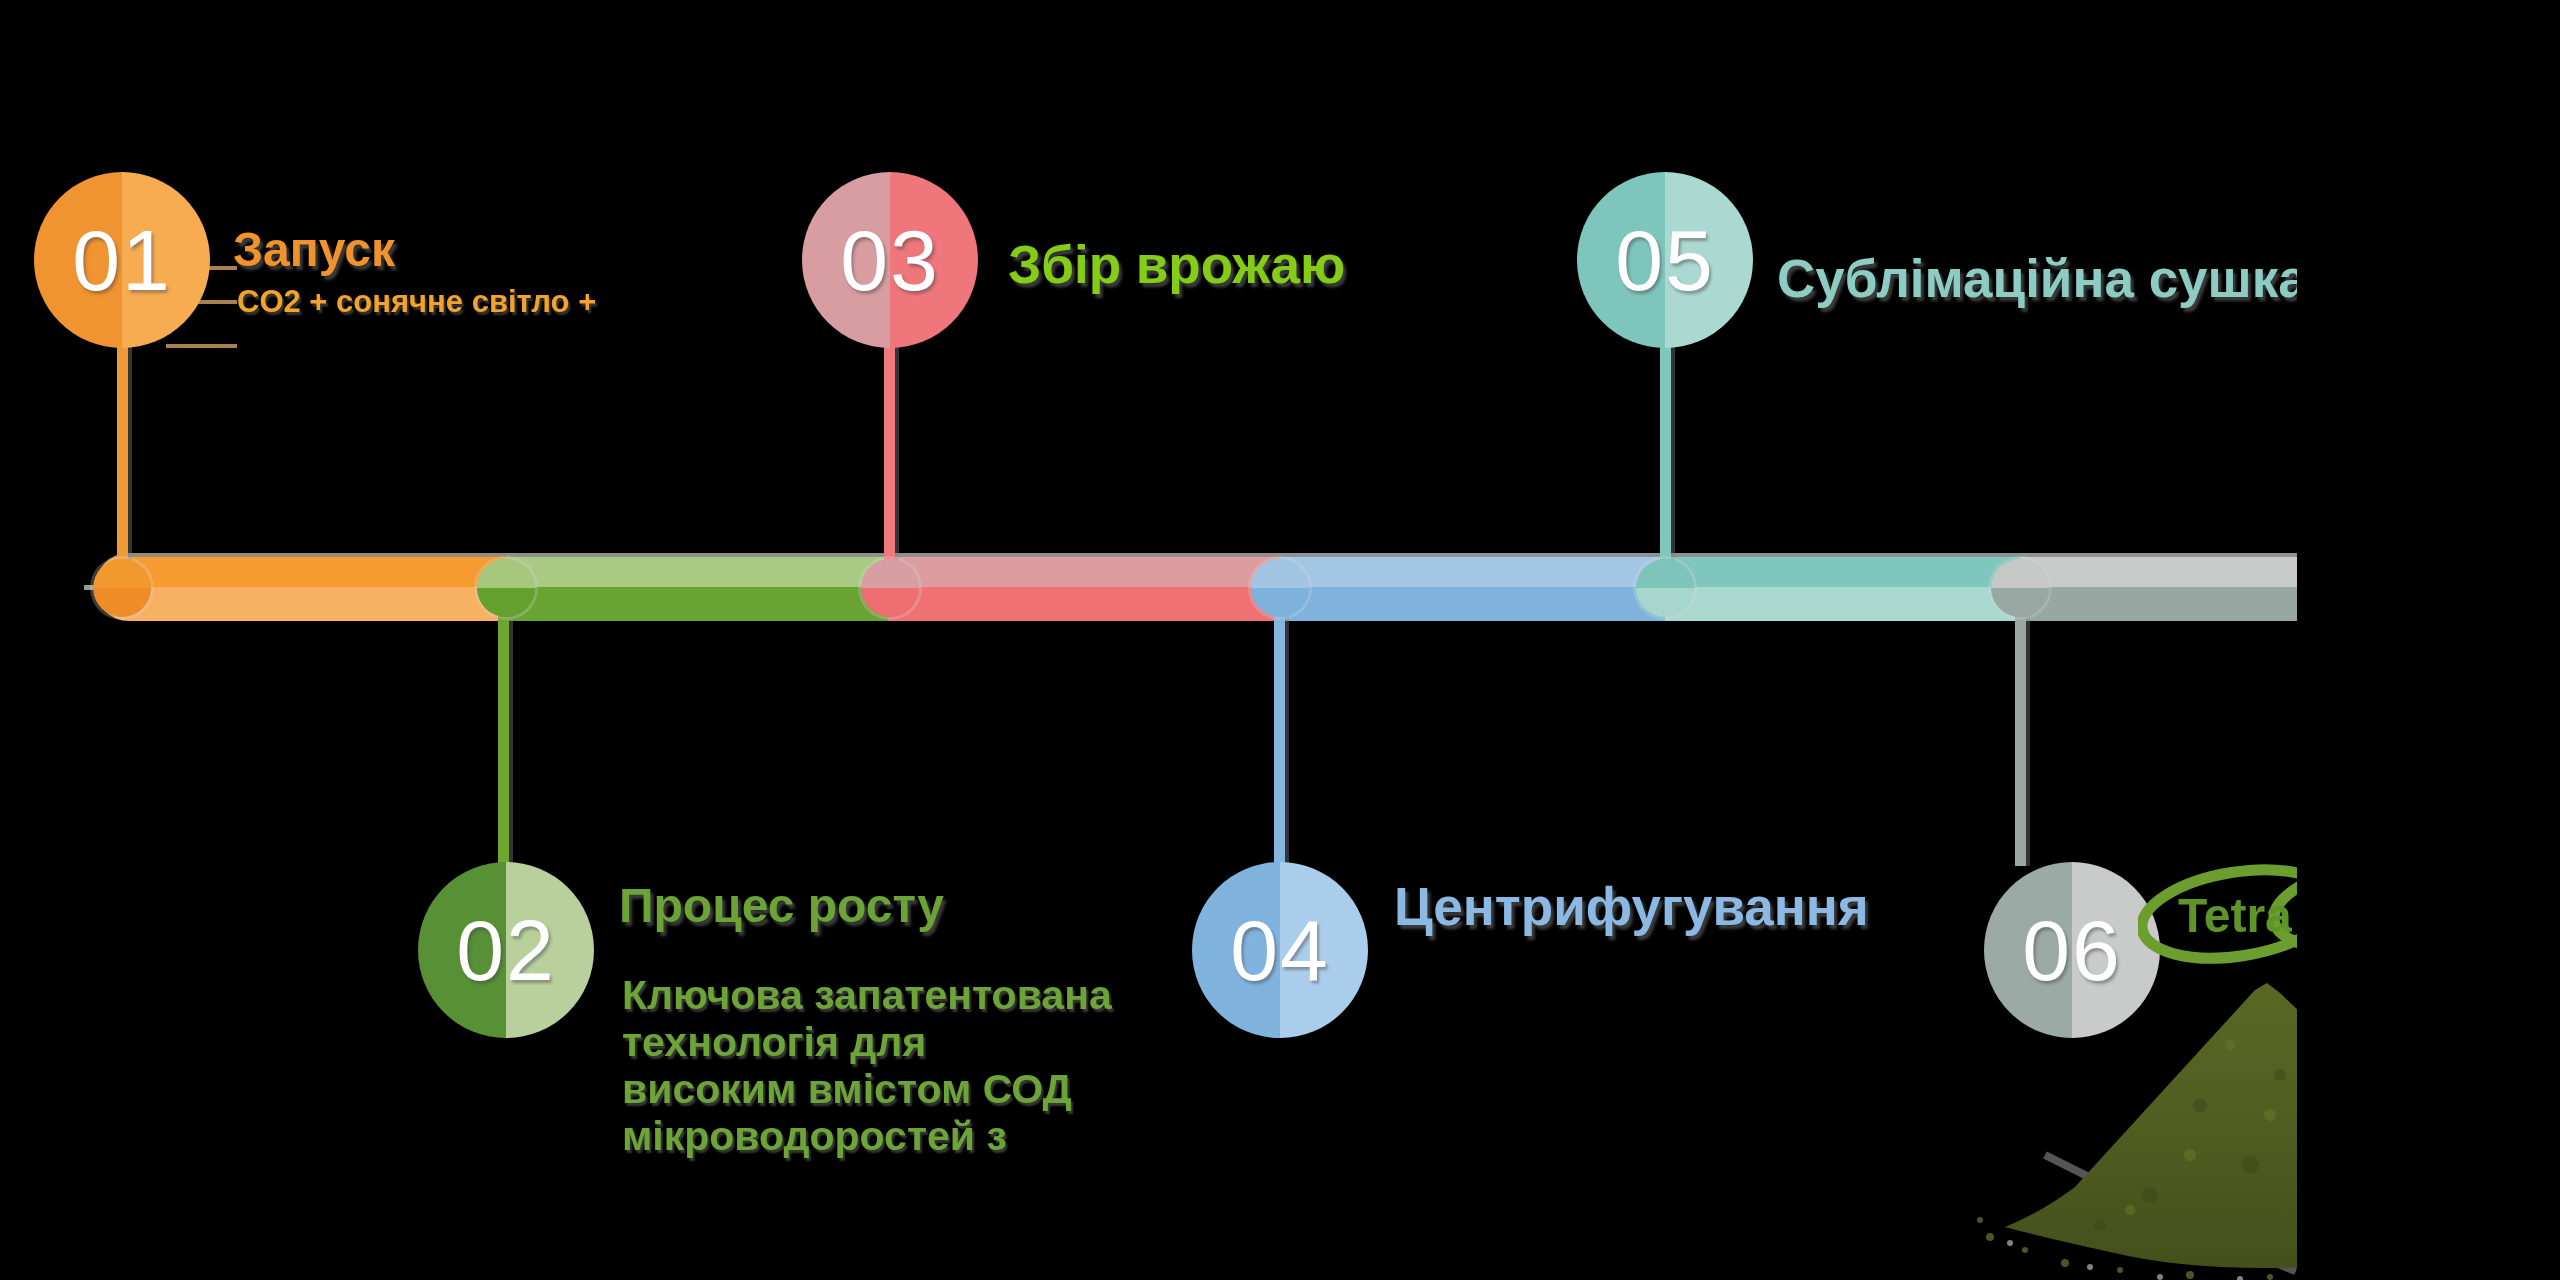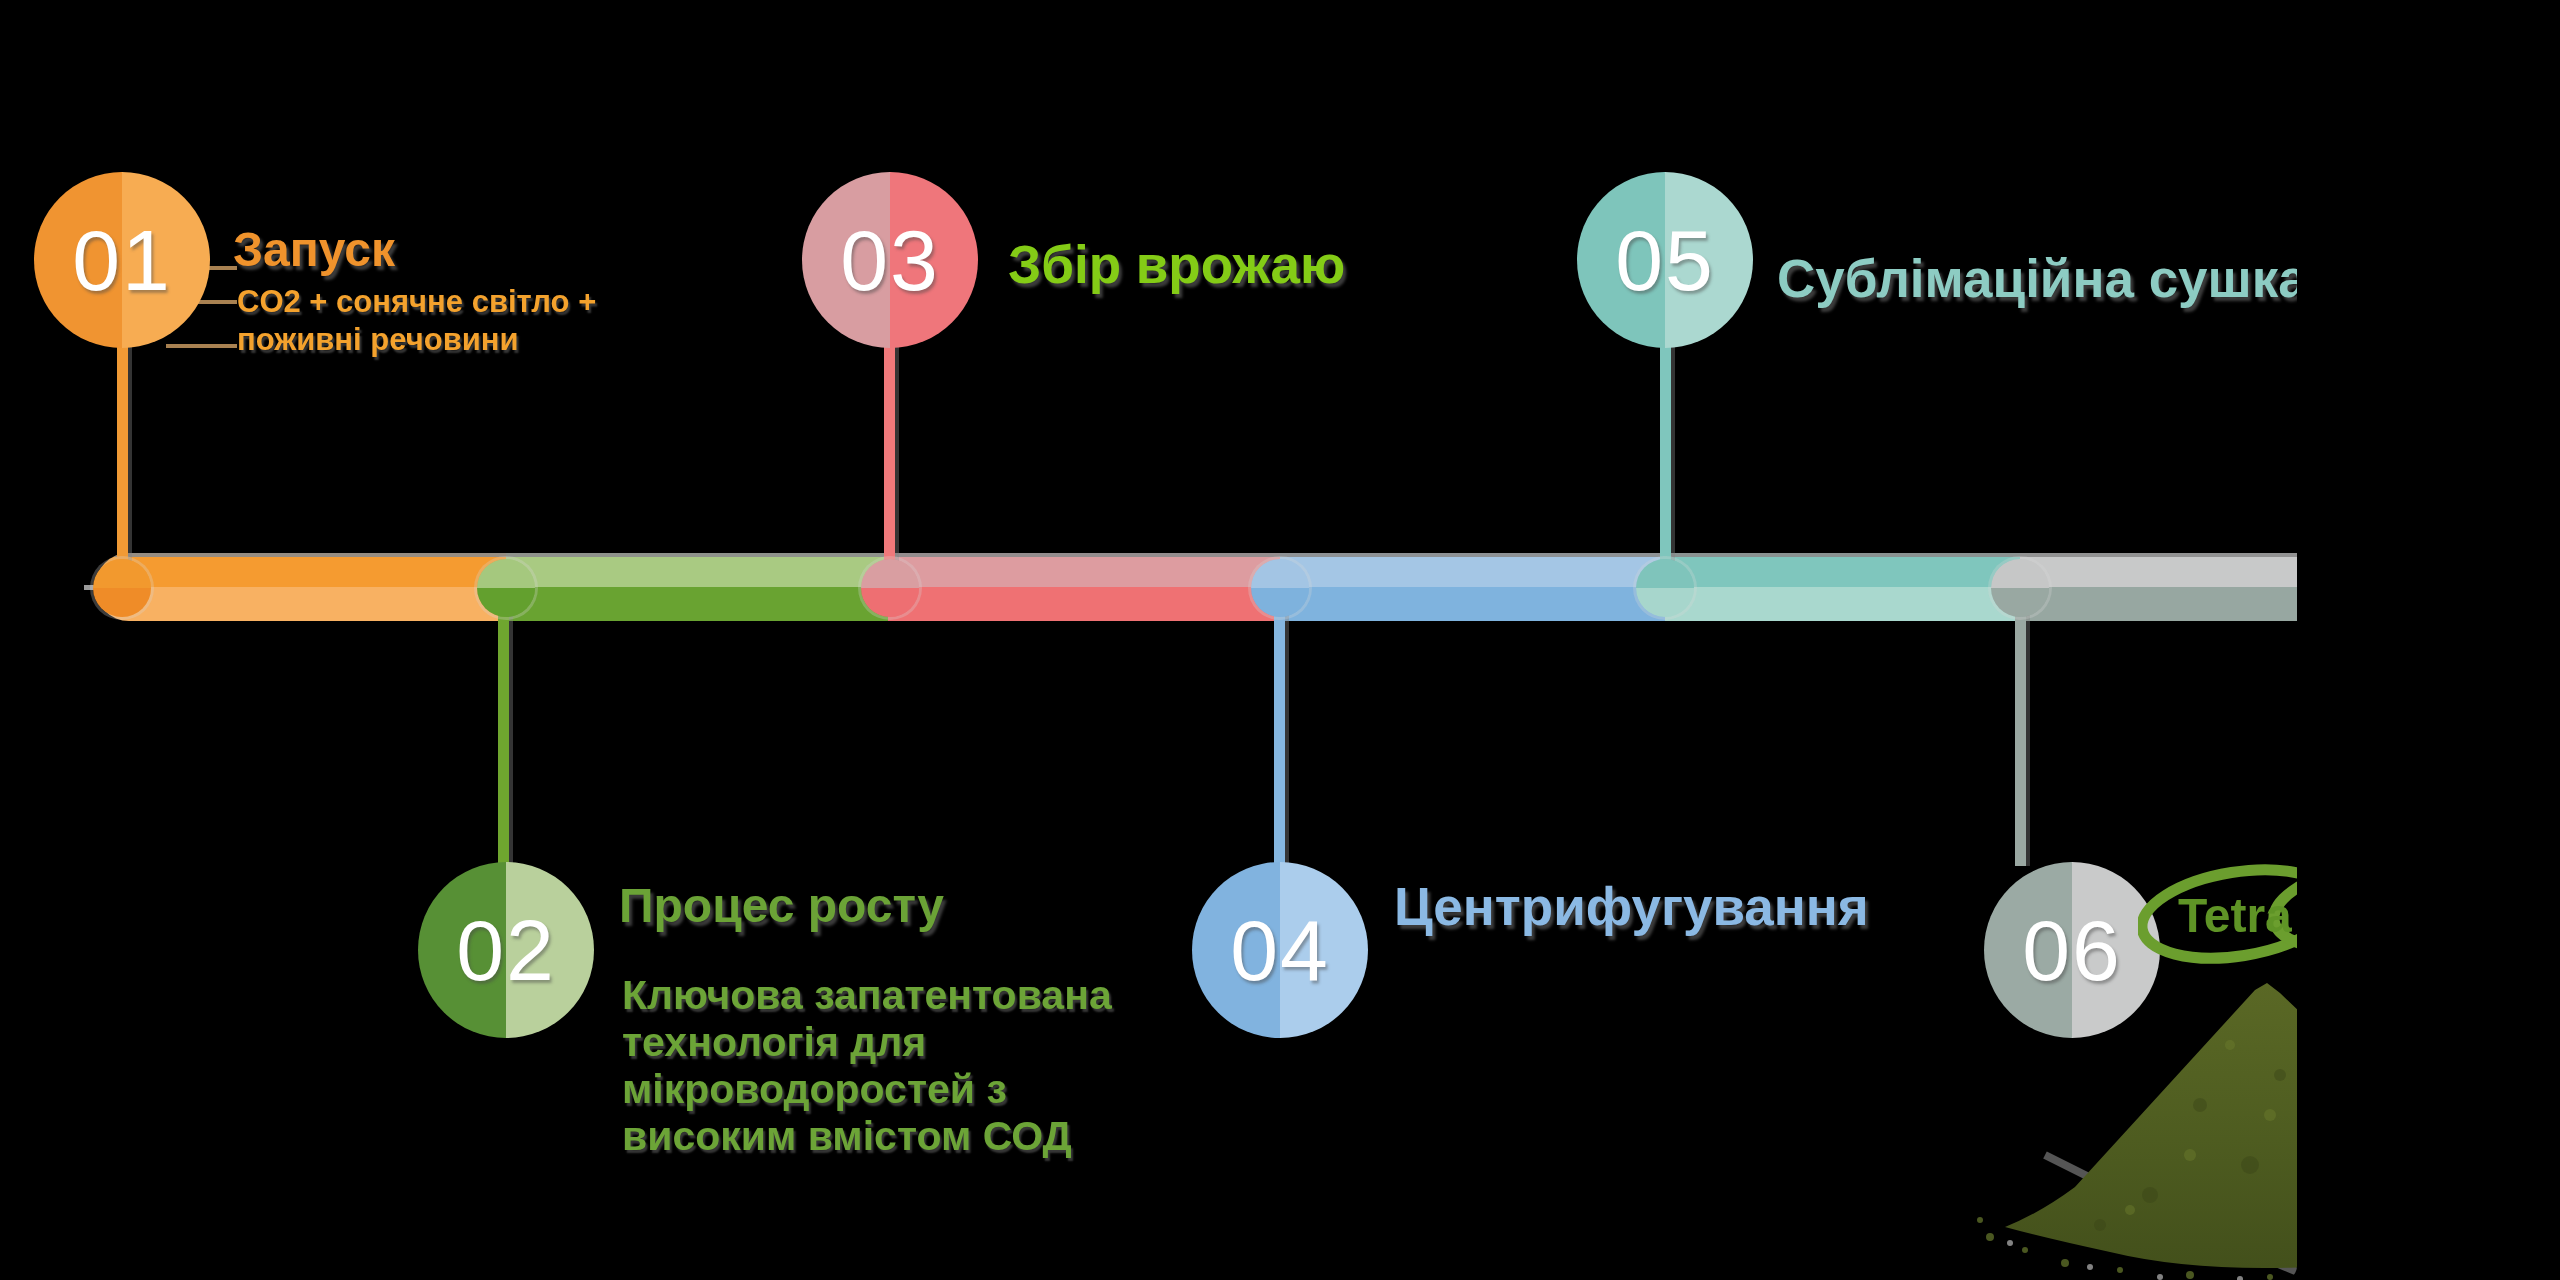--- a/index.html
+++ b/index.html
@@ -127,29 +127,28 @@
   <div class="step-circle c6">
     <span class="num">06</span>
   </div>
 
   <div class="tan-line tan1"></div>
   <div class="tan-line tan2"></div>
   <div class="tan-line tan3"></div>
   <div class="title t1">Запуск</div>
   <div class="subtitle sub1">
     <div>CO2 + сонячне світло +</div>
-    <div>поживні речовини</div>
   </div>
 
   <div class="title t2">Процес росту</div>
   <div class="subtitle sub2">
     <div>Ключова запатентована</div>
     <div>технологія для</div>
+    <div>високим вмістом СОД</div>
     <div>мікроводоростей з</div>
-    <div>високим вмістом СОД</div>
   </div>
 
   <div class="title t3">Збір врожаю</div>
   <div class="title t4">Центрифугування</div>
   <div class="title t5">Сублімаційна сушка</div>
 
   <div class="logo">
     <svg width="330" height="122" viewBox="0 0 330 122">
       <g fill="none" stroke="#6B9E2E" stroke-width="11">
         <ellipse cx="100" cy="64" rx="97" ry="42" transform="rotate(-9 100 64)"></ellipse>

